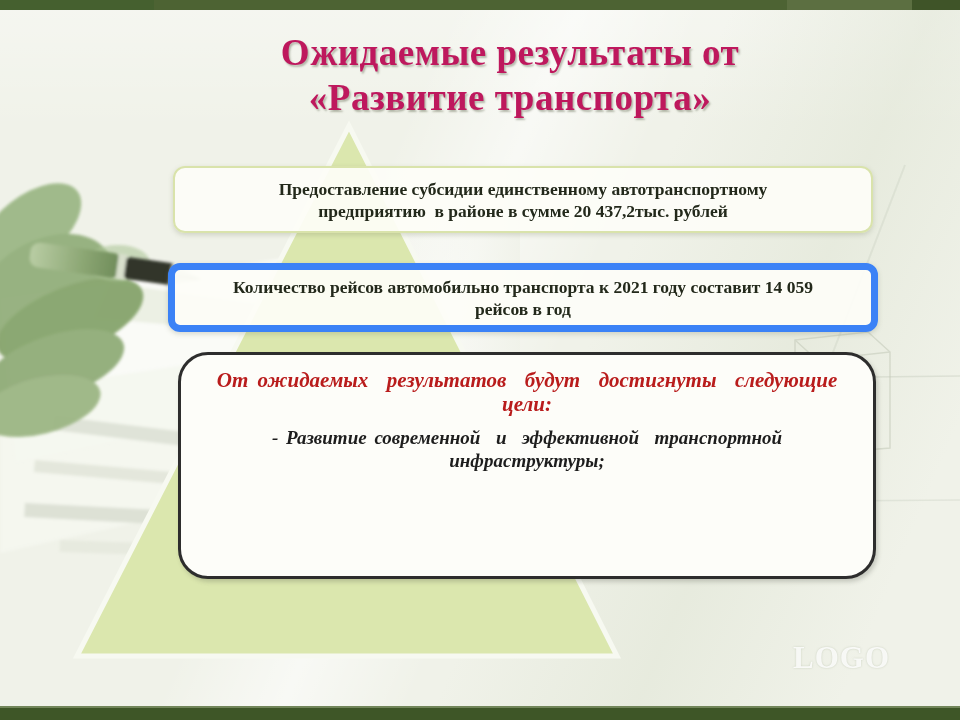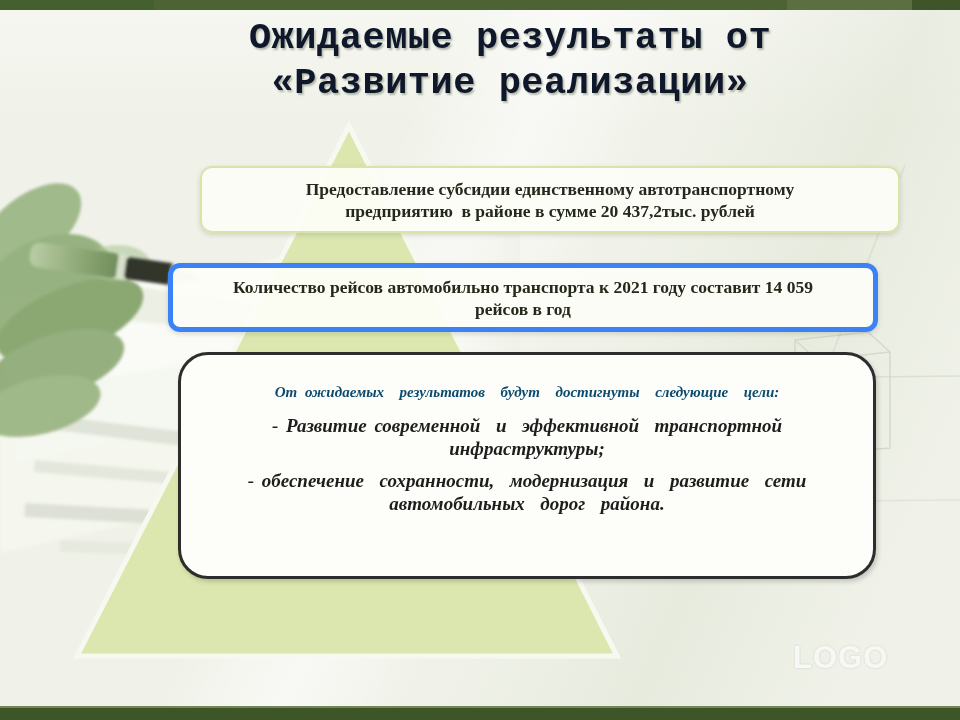--- a/index.html
+++ b/index.html
@@ -23,65 +23,65 @@
   .top-bar{
     position:absolute; left:0; top:0; width:960px; height:10px; z-index:6;
     background:linear-gradient(90deg,#45602f 0%,#45602f 16%,#4d6333 16%,#4d6333 82%,#5c6f41 82%,#5c6f41 95%,#3f5428 95%,#3f5428 100%);
   }
   .bottom-bar{
     position:absolute; left:0; bottom:0; width:960px; height:14px; z-index:6;
     background:#3e5627; border-top:2px solid #72865a; box-sizing:border-box;
   }
 
   .title{
-    position:absolute; left:120px; top:16px; width:780px; z-index:5;
+    position:absolute; left:120px; top:30px; width:780px; z-index:5;
     text-align:center;
-    font-family:Liberation Mono, monospace;
+    font-family:Liberation Serif, serif;
     font-weight:700; font-size:37px; line-height:45px; letter-spacing:.5px;
-    color:#0f172a;
+    color:#be185d;
     text-shadow:1.5px 1.5px 2px rgba(60,70,40,.35);
   }
 
   .result-box{
     position:absolute; z-index:5; box-sizing:border-box;
     background:rgba(253,253,248,.93);
     border-radius:12px;
     display:flex; align-items:center; justify-content:center;
     box-shadow:0 2px 5px rgba(110,120,90,.25);
     text-align:center;
   }
-  .result-box.first{ left:173px; top:166px; width:700px; height:67px; border:2px solid #d9e3ab; padding:4px 48px;margin-left:27px;}
-  .result-box.second{ left:168px; top:263px; width:710px; height:69px; border:5px solid #3b82f6; padding:4px 44px;}
+  .result-box.first{ left:173px; top:166px; width:700px; height:67px; border:2px solid #d9e3ab; padding:4px 48px;}
+  .result-box.second{ left:168px; top:263px; width:710px; height:69px; border:7px solid #3b82f6; padding:4px 44px;}
   .result-text{
     font-family:"Liberation Serif", serif; font-weight:700;
     font-size:17.5px; line-height:22px; color:#23291b;
     white-space:pre-wrap;
   }
 
   .goals-box{
     position:absolute; left:178px; top:352px; width:698px; height:227px; z-index:5;
     box-sizing:border-box; background:#fdfdf9;
     border:3.5px solid #2d2d2d; border-radius:30px;
     padding:13px 26px 10px 26px; text-align:center;
     box-shadow:2px 3px 4px rgba(80,85,70,.25);
   }
   .goals-heading{
     font-family:"Liberation Serif", serif; font-style:italic; font-weight:700;
-    font-size:15px; line-height:24px; color:#0c4a6e; word-spacing:4px;
-    margin:12px 0 10px 0; white-space:pre-wrap;
+    font-size:21px; line-height:24px; color:#b91c1c; word-spacing:4px;
+    margin:0 0 10px 0; white-space:pre-wrap;
   }
   .goal-item{
     font-family:"Liberation Serif", serif; font-style:italic; font-weight:700;
     font-size:19px; line-height:23px; color:#1d1d1d; word-spacing:3px;
     margin:9px 0; white-space:pre-wrap;
   }
 
   .logo{
     position:absolute; left:793px; top:640px; z-index:5;
-    font-family:Liberation Sans, sans-serif; font-weight:700;
+    font-family:Liberation Serif, serif; font-weight:700;
     font-size:31px; letter-spacing:1px;
     color:rgba(255,255,255,.85);
     text-shadow:0 0 2px rgba(170,180,155,.6);
   }
 </style>
 </head>
 <body>
 
 <div class="slide">
 
@@ -145,32 +145,31 @@
 
   <svg class="triangle" width="960" height="720">
     <polygon points="349,126 77,656 617,656" fill="#dbe7ae" stroke="#f7f9f1" stroke-width="5"></polygon>
   </svg>
 
   <div class="top-bar"></div>
   <div class="bottom-bar"></div>
 
   <div class="title">
     <div>Ожидаемые результаты от</div>
-    <div>«Развитие реализации»</div>
+    <div>«Развитие транспорта»</div>
   </div>
 
   <div class="result-box first">
     <div class="result-text">Предоставление субсидии единственному автотранспортному предприятию  в районе в сумме 20 437,2тыс. рублей</div>
   </div>
 
   <div class="result-box second">
     <div class="result-text">Количество рейсов автомобильно транспорта к 2021 году составит 14 059 рейсов в год</div>
   </div>
 
   <div class="goals-box">
     <p class="goals-heading">От ожидаемых  результатов  будут  достигнуты  следующие  цели:</p>
     <p class="goal-item">- Развитие современной  и  эффективной  транспортной инфраструктуры;</p>
-    <p class="goal-item">- обеспечение  сохранности,  модернизация  и  развитие  сети автомобильных  дорог  района.</p>
   </div>
 
   <div class="logo">LOGO</div>
 
 </div>
 
 </body></html>

